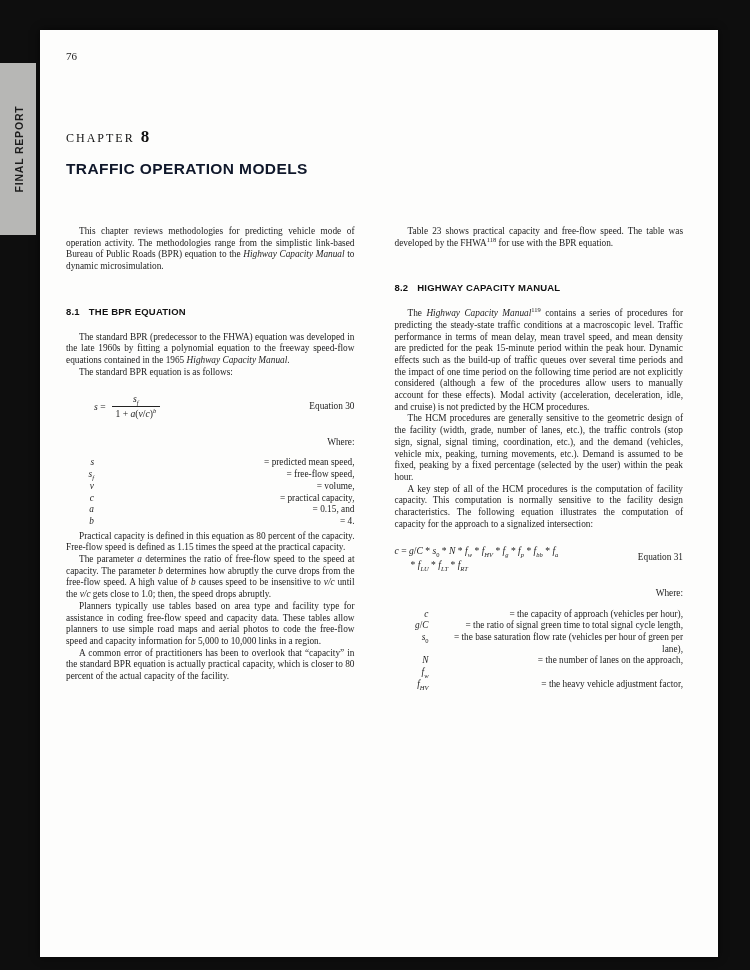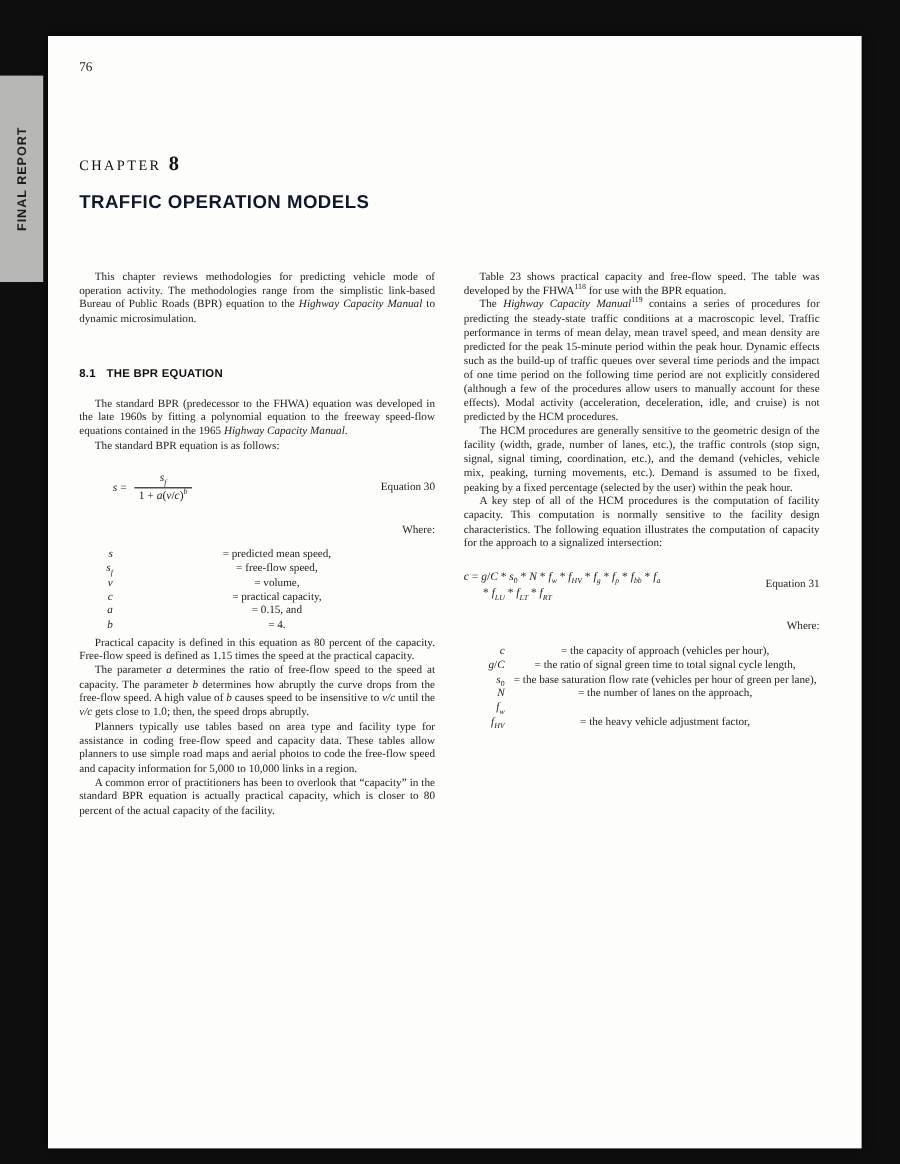--- a/index.html
+++ b/index.html
@@ -43,21 +43,21 @@
     margin-top: 13px;
     font-family: "Liberation Sans", sans-serif;
     font-weight: bold;
     font-size: 15.5px;
     letter-spacing: 0.4px;
     color: #0f172a;
   }
   .columns {
     margin-top: 48px;
     display: flex;
-    gap: 24px;
+    gap: 40px;
   }
   .col {
     width: 296.5px;
     font-size: 9.3px;
     line-height: 11.7px;
     text-align: justify;
     color: #1c1c1c;
   }
   .col p { text-indent: 13px; }
   .sec-heading {
@@ -103,21 +103,21 @@
     text-align: right;
     margin-right: 5px;
   }
   .defs-left .def-term { width: 20px; }
   .defs-right .def-term { width: 26px; }
   .def-text {
     flex: 1;
     display: block;
     padding-left: 18px;
     text-indent: -18px;
-    text-align: center;
+    text-align: right;
   }
   .after-defs { margin-top: 3px; }
 </style>
 </head>
 <body>
 
 <div class="side-tab">
   <span>FINAL REPORT</span>
 </div>
 
@@ -185,20 +185,23 @@
 
       <p class="after-defs">Practical capacity is defined in this equation as 80 percent of the capacity. Free-flow speed is defined as 1.15 times the speed at the practical capacity.</p>
       <p>The parameter <i>a</i> determines the ratio of free-flow speed to the speed at capacity. The parameter <i>b</i> determines how abruptly the curve drops from the free-flow speed. A high value of <i>b</i> causes speed to be insensitive to <i>v/c</i> until the <i>v/c</i> gets close to 1.0; then, the speed drops abruptly.</p>
       <p>Planners typically use tables based on area type and facility type for assistance in coding free-flow speed and capacity data. These tables allow planners to use simple road maps and aerial photos to code the free-flow speed and capacity information for 5,000 to 10,000 links in a region.</p>
       <p>A common error of practitioners has been to overlook that “capacity” in the standard BPR equation is actually practical capacity, which is closer to 80 percent of the actual capacity of the facility.</p>
     </div>
 
     <div class="col">
       <p>Table 23 shows practical capacity and free-flow speed. The table was developed by the FHWA<sup>118</sup> for use with the BPR equation.</p>
 
+      <div class="sec-heading">
+        <span class="sec-num">8.2</span><span>HIGHWAY CAPACITY MANUAL</span>
+      </div>
 
       <p>The <i>Highway Capacity Manual</i><sup>119</sup> contains a series of procedures for predicting the steady-state traffic conditions at a macroscopic level. Traffic performance in terms of mean delay, mean travel speed, and mean density are predicted for the peak 15-minute period within the peak hour. Dynamic effects such as the build-up of traffic queues over several time periods and the impact of one time period on the following time period are not explicitly considered (although a few of the procedures allow users to manually account for these effects). Modal activity (acceleration, deceleration, idle, and cruise) is not predicted by the HCM procedures.</p>
       <p>The HCM procedures are generally sensitive to the geometric design of the facility (width, grade, number of lanes, etc.), the traffic controls (stop sign, signal, signal timing, coordination, etc.), and the demand (vehicles, vehicle mix, peaking, turning movements, etc.). Demand is assumed to be fixed, peaking by a fixed percentage (selected by the user) within the peak hour.</p>
       <p>A key step of all of the HCM procedures is the computation of facility capacity. This computation is normally sensitive to the facility design characteristics. The following equation illustrates the computation of capacity for the approach to a signalized intersection:</p>
 
       <div class="eq-row">
         <div class="eq-body-block">
           <div><i>c</i> = <i>g</i>/<i>C</i> * <i>s</i><sub>0</sub> * <i>N</i> * <i>f<sub>w</sub></i> * <i>f<sub>HV</sub></i> * <i>f<sub>g</sub></i> * <i>f<sub>p</sub></i> * <i>f<sub>bb</sub></i> * <i>f<sub>a</sub></i></div>
           <div class="eq-line2">* <i>f<sub>LU</sub></i> * <i>f<sub>LT</sub></i> * <i>f<sub>RT</sub></i></div>
         </div>

